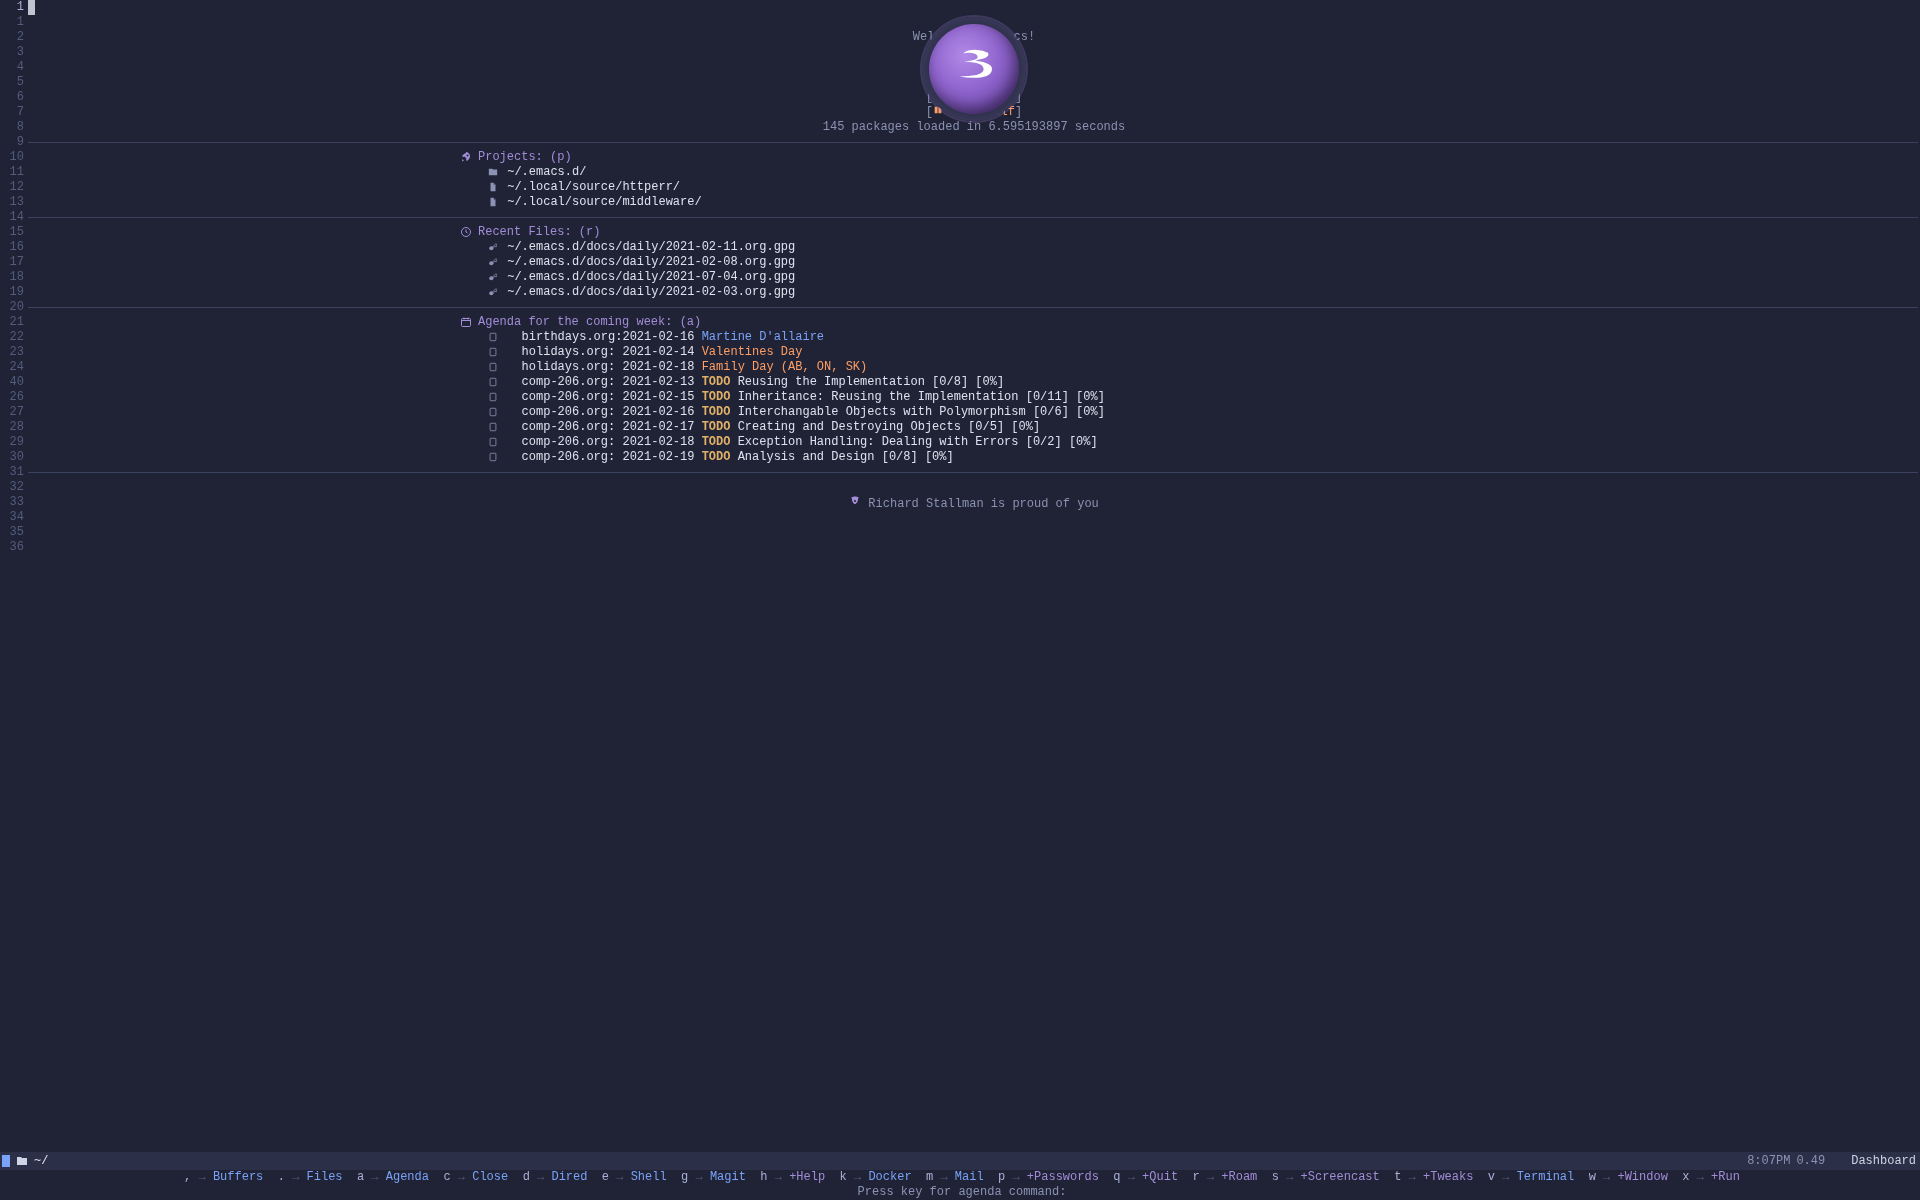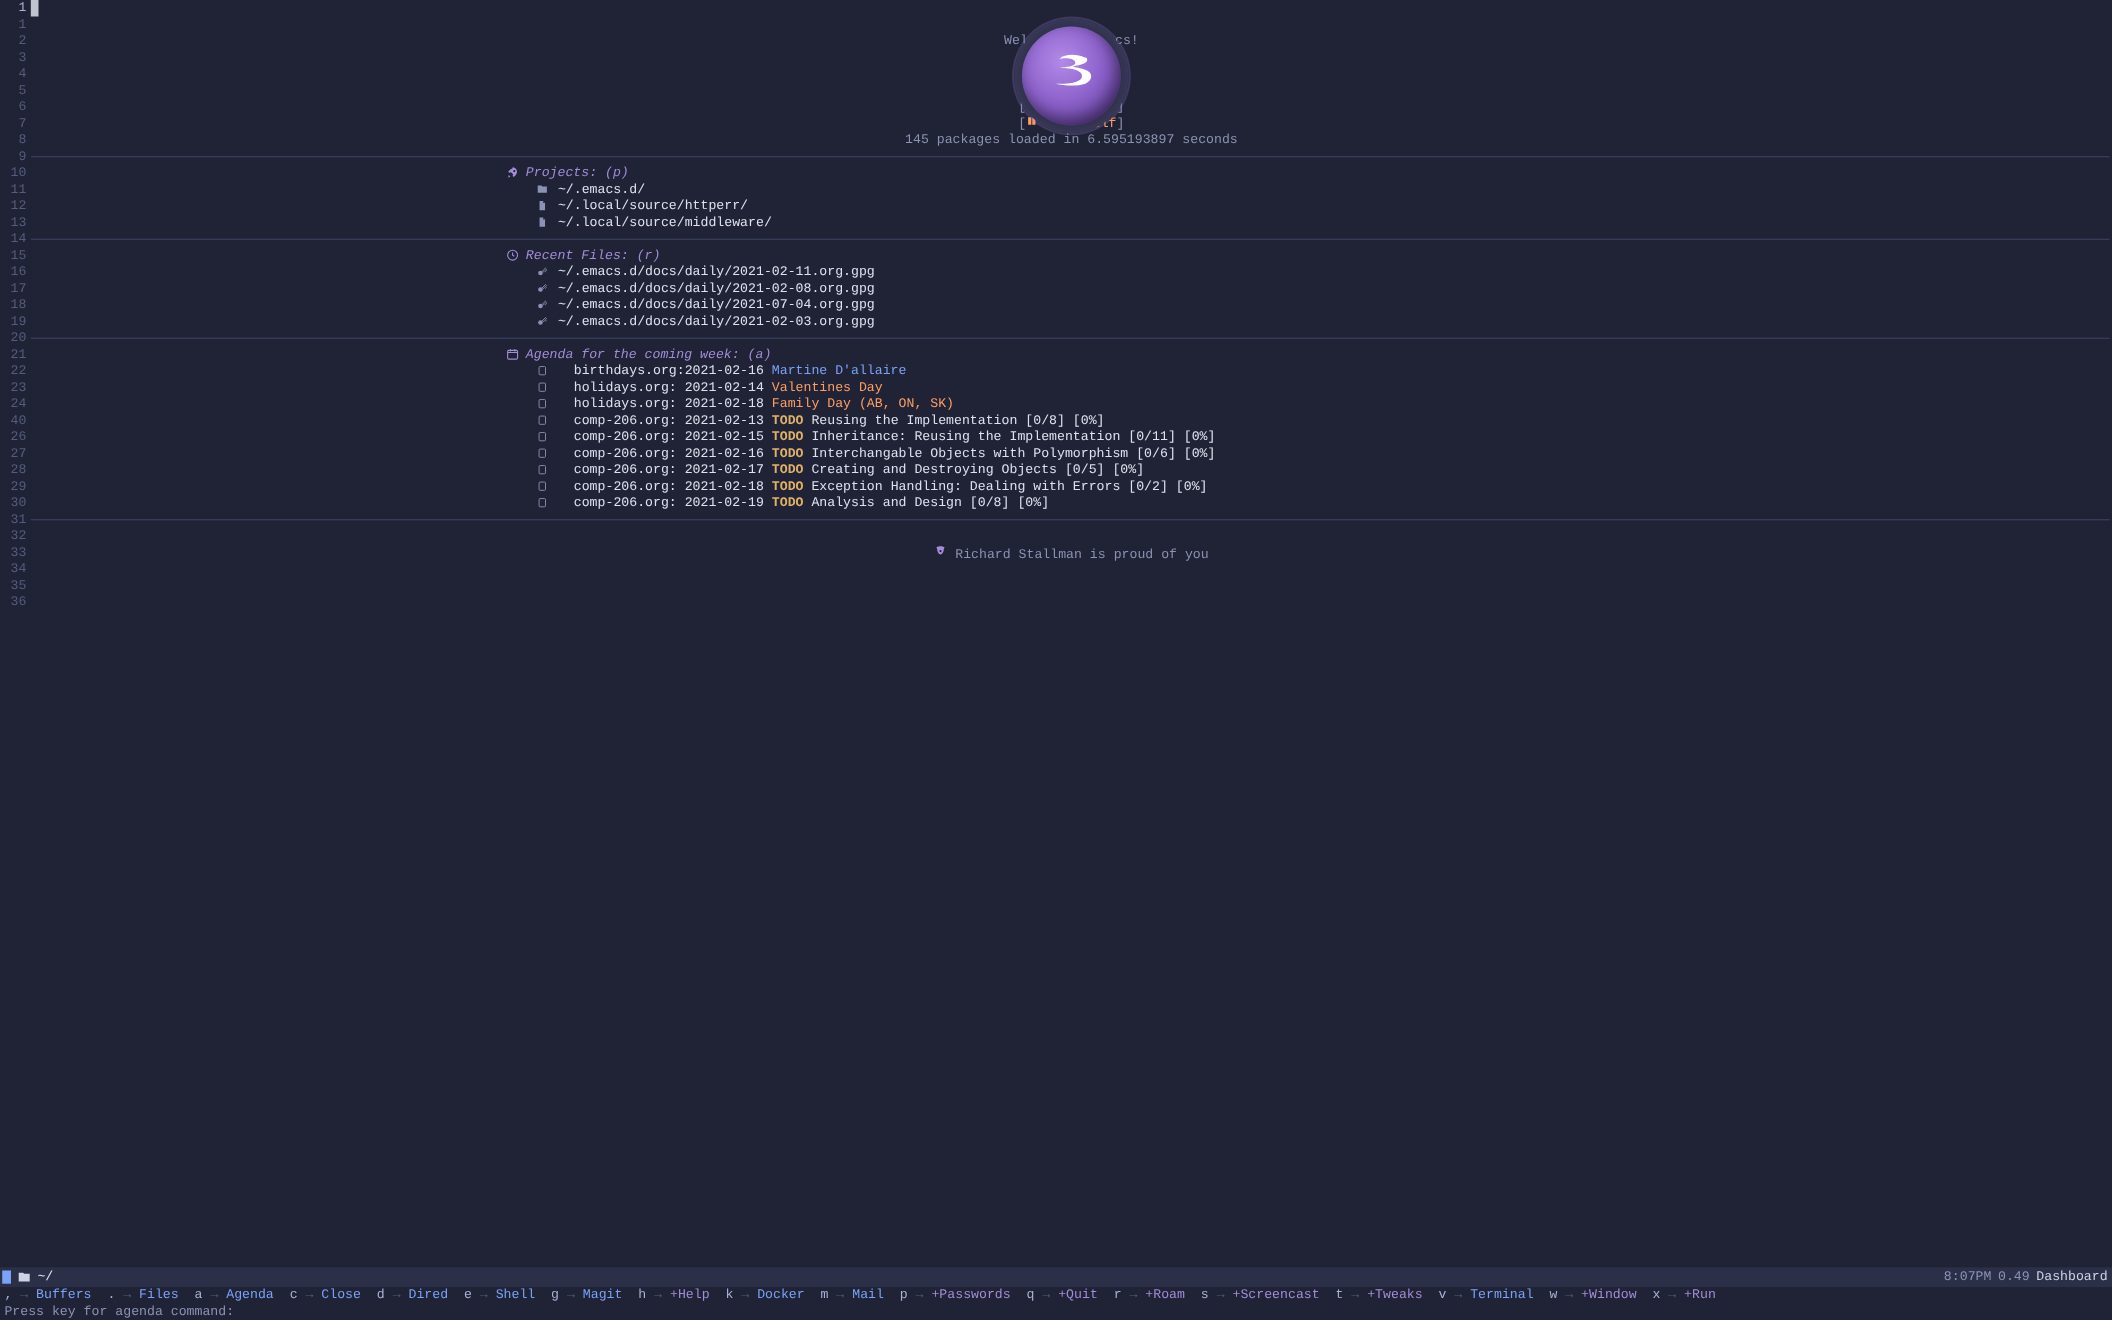--- a/index.html
+++ b/index.html
@@ -76,21 +76,21 @@
   }
   .muted { color: var(--fg-muted); }
   .hdr-purple { color: var(--lavender); }
   .link-blue  { color: var(--blue-link); }
   .link-orange{ color: var(--orange-link); }
   .todo       { color: var(--yellow); font-weight: 700; }
   .agenda-hl  { color: var(--orange-link); margin-top: 42px; }
   .white      { color: #dfe1ee; }
 
   
-  .section-offset { padding-left: 432px; font-style: italic; }
+  .section-offset { padding-left: 432px; }
   .section-offset .head-ic { display: inline-block; width: 18px; vertical-align: top; }
   .section-offset .head-ic svg { vertical-align: middle; }
   .indent { padding-left: 458px; }
   .item-ic { display: inline-block; width: 14px; text-align: center; color: var(--fg-muted); }
   .item-ic svg { vertical-align: -2px; }
 
   .center-full { text-align: center; }
 
   
   .logo-row { height: calc(var(--line-h) * 9); position: relative; }
@@ -112,25 +112,25 @@
     display: flex;
     align-items: center;
     gap: 6px;
     height: 18px;
     background: var(--bg-modeline);
     padding: 0 4px 0 2px;
     color: var(--fg-muted);
   }
   .modeline .left  { display:flex; align-items:center; gap:6px; }
   .modeline .spacer { flex: 1 1 auto; }
-  .modeline .mode-name { color: #cfd3e6; }
+  .modeline .mode-name { color: #cfd3e6; margin-left: 20px; }
   .state-dot { width:8px; height:12px; background:#7aa2f7; }
   .mode-ic { width:12px; height:12px; fill:#cfd3e6; }
 
-  .whichkey, .minibuffer { padding-left: 4px; }
+  .whichkey, .minibuffer { padding-left: 4px; text-align: center; }
   .whichkey-row { white-space: pre; }
   .wk-key { color: var(--fg); }
   .wk-arrow { color: var(--fg-dim); }
   .wk-plus  { color: var(--lavender); }
 </style>
 </head>
 <body>
 
 <div class="editor">
   <div class="buffer-area">

